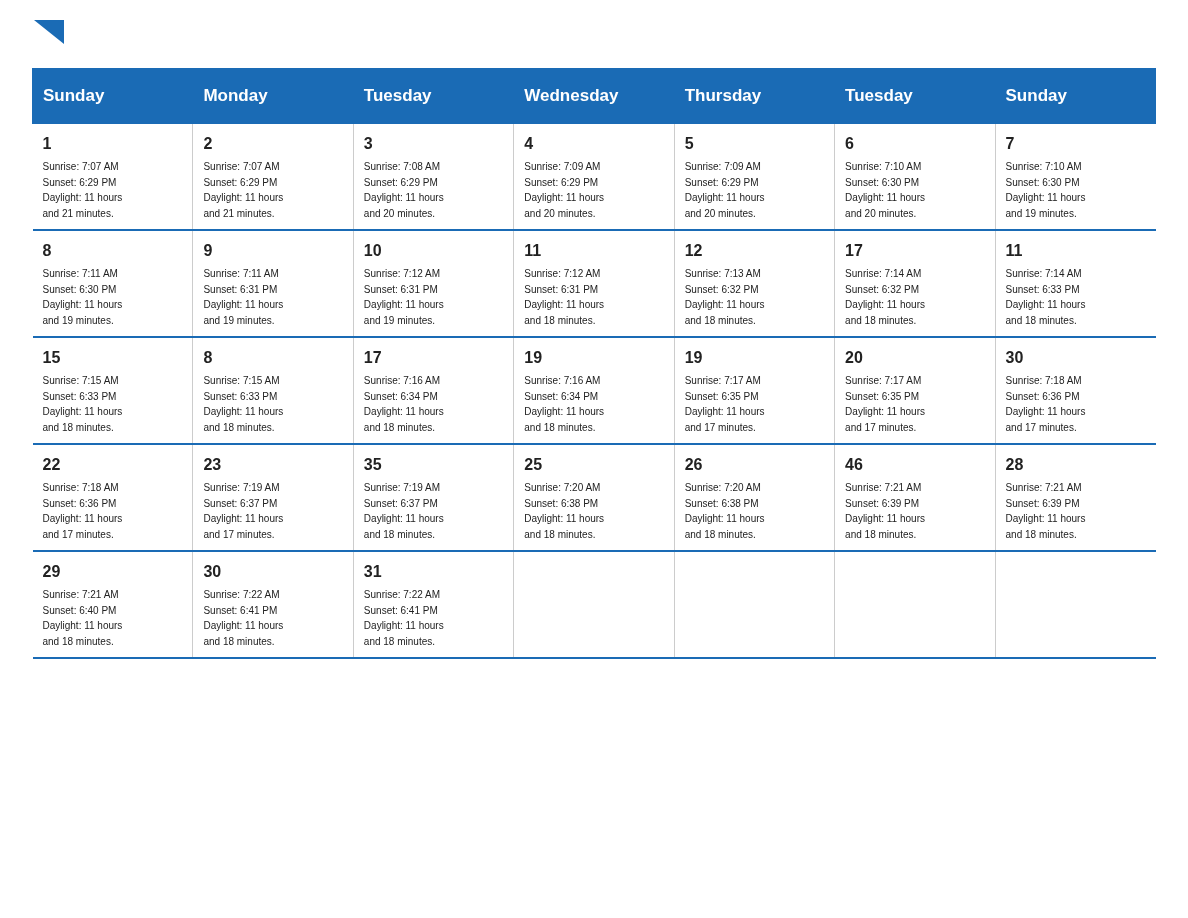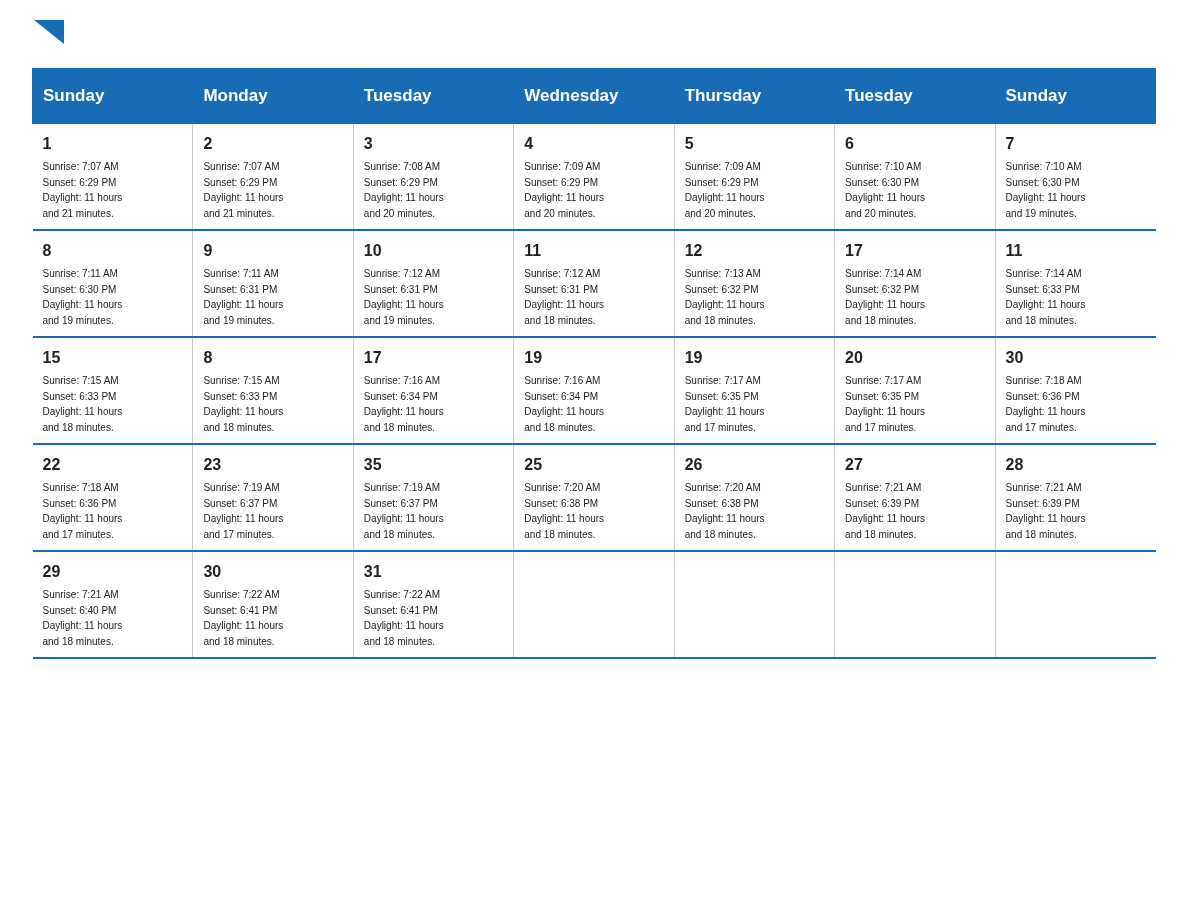--- a/index.html
+++ b/index.html
@@ -328,21 +328,21 @@
         </td>
         <td>
           <span class="day-number">26</span>
         <div class="day-info">
           Sunrise: 7:20 AM<br>
           Sunset: 6:38 PM<br>
           Daylight: 11 hours<br>and 18 minutes.
         </div>
         </td>
         <td>
-          <span class="day-number">27</span>
+          <span class="day-number">46</span>
         <div class="day-info">
           Sunrise: 7:21 AM<br>
           Sunset: 6:39 PM<br>
           Daylight: 11 hours<br>and 18 minutes.
         </div>
         </td>
         <td>
           <span class="day-number">28</span>
         <div class="day-info">
           Sunrise: 7:21 AM<br>

